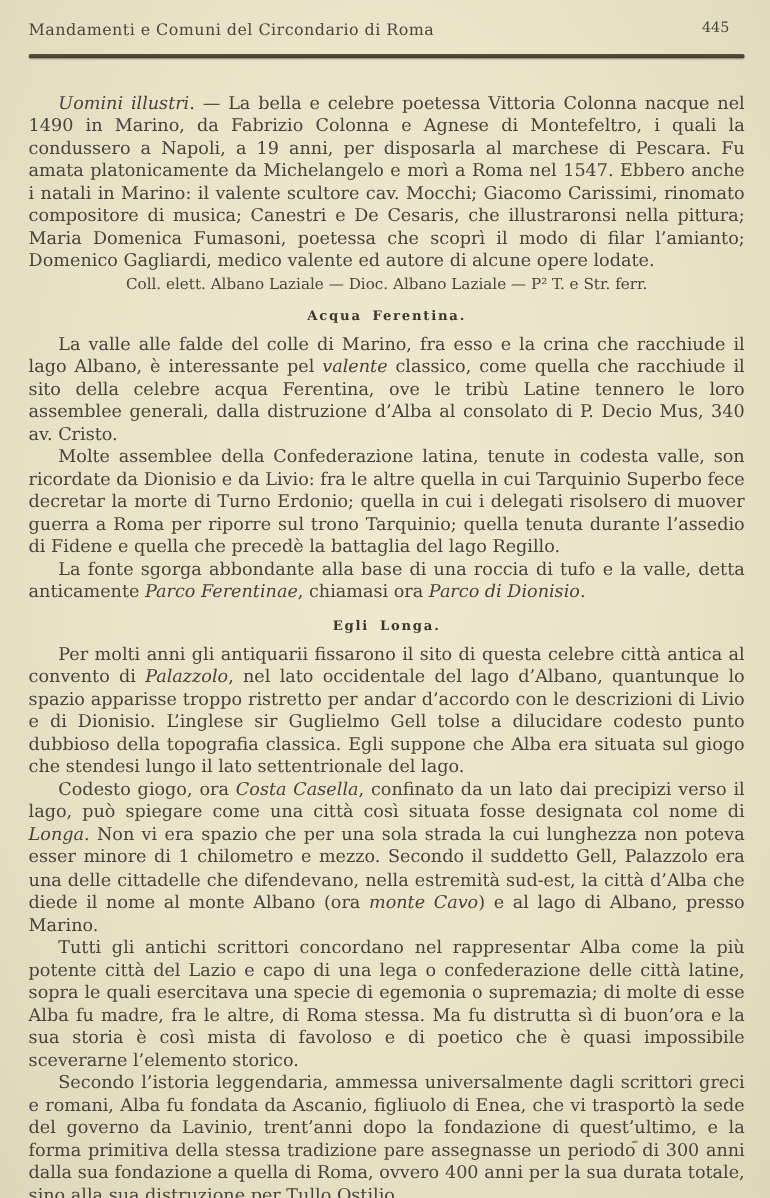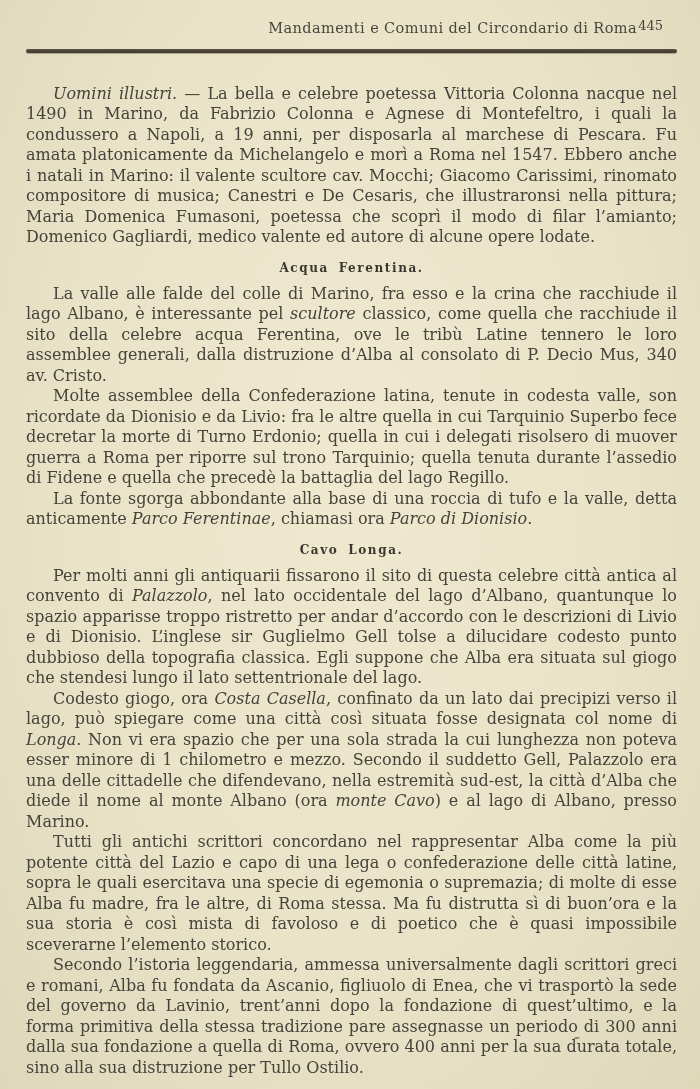--- a/index.html
+++ b/index.html
@@ -14,21 +14,21 @@
     color: #47423a;
     font-family: "DejaVu Serif", "Liberation Serif", serif;
   }
   header.pagehead {
     position: relative;
     height: 24px;
   }
   .running-title {
     position: absolute;
     left: 0; right: 40px;
-    text-align: right;
+    text-align: left;
     font-size: 14.5px;
     letter-spacing: 0.4px;
     color: #4a453c;
     white-space: nowrap;
   }
   .page-number {
     position: absolute;
     right: 14px; top: -2px;
     font-size: 13px;
     color: #4a453c;
@@ -83,27 +83,28 @@
   <header class="pagehead">
     <div class="running-title">Mandamenti e Comuni del Circondario di Roma</div>
     <div class="page-number">445</div>
   </header>
 
   <div class="head-rule"></div>
 
   <main class="body">
 
     <p class="bodytext"><i>Uomini illustri</i>. — La bella e celebre poetessa Vittoria Colonna nacque nel 1490 in Marino, da Fabrizio Colonna e Agnese di Montefeltro, i quali la condussero a Napoli, a 19 anni, per disposarla al marchese di Pescara. Fu amata platonicamente da Michelangelo e morì a Roma nel 1547. Ebbero anche i natali in Marino: il valente scultore cav. Mocchi; Giacomo Carissimi, rinomato compositore di musica; Canestri e De Cesaris, che illustraronsi nella pittura; Maria Domenica Fumasoni, poetessa che scoprì il modo di filar l’amianto; Domenico Gagliardi, medico valente ed autore di alcune opere lodate.</p>
+    <p class="coll-line">Coll. elett. Albano Laziale — Dioc. Albano Laziale — P² T. e Str. ferr.</p>
 
     <h2 class="section-heading">Acqua Ferentina.</h2>
-    <p class="bodytext">La valle alle falde del colle di Marino, fra esso e la crina che racchiude il lago Albano, è interessante pel <i>scultore</i> classico, come quella che racchiude il sito della celebre acqua Ferentina, ove le tribù Latine tennero le loro assemblee generali, dalla distruzione d’Alba al consolato di P. Decio Mus, 340 av. Cristo.</p>
+    <p class="bodytext">La valle alle falde del colle di Marino, fra esso e la crina che racchiude il lago Albano, è interessante pel <i>valente</i> classico, come quella che racchiude il sito della celebre acqua Ferentina, ove le tribù Latine tennero le loro assemblee generali, dalla distruzione d’Alba al consolato di P. Decio Mus, 340 av. Cristo.</p>
     <p class="bodytext">Molte assemblee della Confederazione latina, tenute in codesta valle, son ricordate da Dionisio e da Livio: fra le altre quella in cui Tarquinio Superbo fece decretar la morte di Turno Erdonio; quella in cui i delegati risolsero di muover guerra a Roma per riporre sul trono Tarquinio; quella tenuta durante l’assedio di Fidene e quella che precedè la battaglia del lago Regillo.</p>
     <p class="bodytext">La fonte sgorga abbondante alla base di una roccia di tufo e la valle, detta anticamente <i>Parco Ferentinae</i>, chiamasi ora <i>Parco di Dionisio</i>.</p>
 
-    <h2 class="section-heading">Cavo Longa.</h2>
+    <h2 class="section-heading">Egli Longa.</h2>
     <p class="bodytext">Per molti anni gli antiquarii fissarono il sito di questa celebre città antica al convento di <i>Palazzolo</i>, nel lato occidentale del lago d’Albano, quantunque lo spazio apparisse troppo ristretto per andar d’accordo con le descrizioni di Livio e di Dionisio. L’inglese sir Guglielmo Gell tolse a dilucidare codesto punto dubbioso della topografia classica. Egli suppone che Alba era situata sul giogo che stendesi lungo il lato settentrionale del lago.</p>
     <p class="bodytext">Codesto giogo, ora <i>Costa Casella</i>, confinato da un lato dai precipizi verso il lago, può spiegare come una città così situata fosse designata col nome di <i>Longa</i>. Non vi era spazio che per una sola strada la cui lunghezza non poteva esser minore di 1 chilometro e mezzo. Secondo il suddetto Gell, Palazzolo era una delle cittadelle che difendevano, nella estremità sud-est, la città d’Alba che diede il nome al monte Albano (ora <i>monte Cavo</i>) e al lago di Albano, presso Marino.</p>
     <p class="bodytext">Tutti gli antichi scrittori concordano nel rappresentar Alba come la più potente città del Lazio e capo di una lega o confederazione delle città latine, sopra le quali esercitava una specie di egemonia o supremazia; di molte di esse Alba fu madre, fra le altre, di Roma stessa. Ma fu distrutta sì di buon’ora e la sua storia è così mista di favoloso e di poetico che è quasi impossibile sceverarne l’elemento storico.</p>
     <p class="bodytext">Secondo l’istoria leggendaria, ammessa universalmente dagli scrittori greci e romani, Alba fu fondata da Ascanio, figliuolo di Enea, che vi trasportò la sede del governo da Lavinio, trent’anni dopo la fondazione di quest’ultimo, e la forma primitiva della stessa tradizione pare assegnasse un periodo di 300 anni dalla sua fondazione a quella di Roma, ovvero 400 anni per la sua durata totale, sino alla sua distruzione per Tullo Ostilio.</p>
 
   </main>
 
   <div class="speck"></div>
 </div>
 

